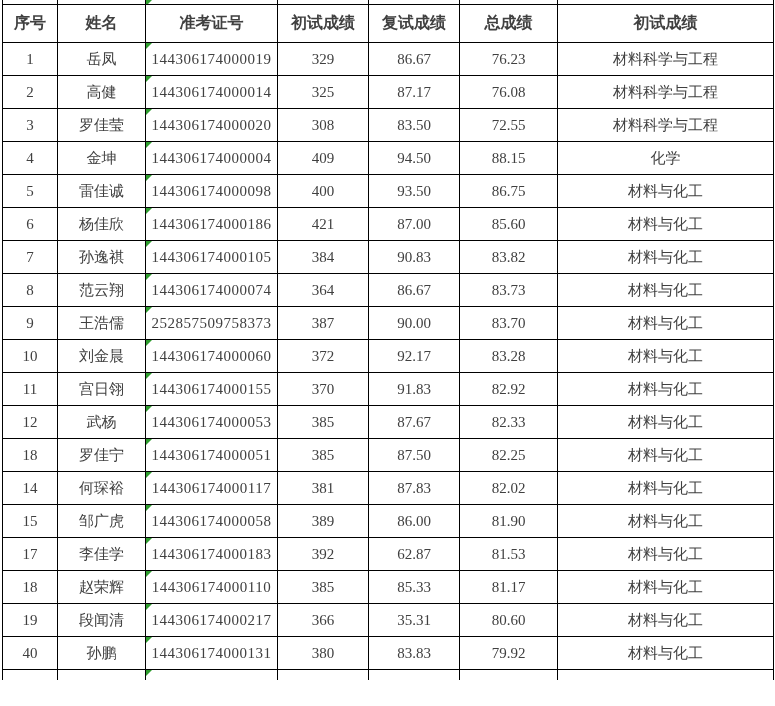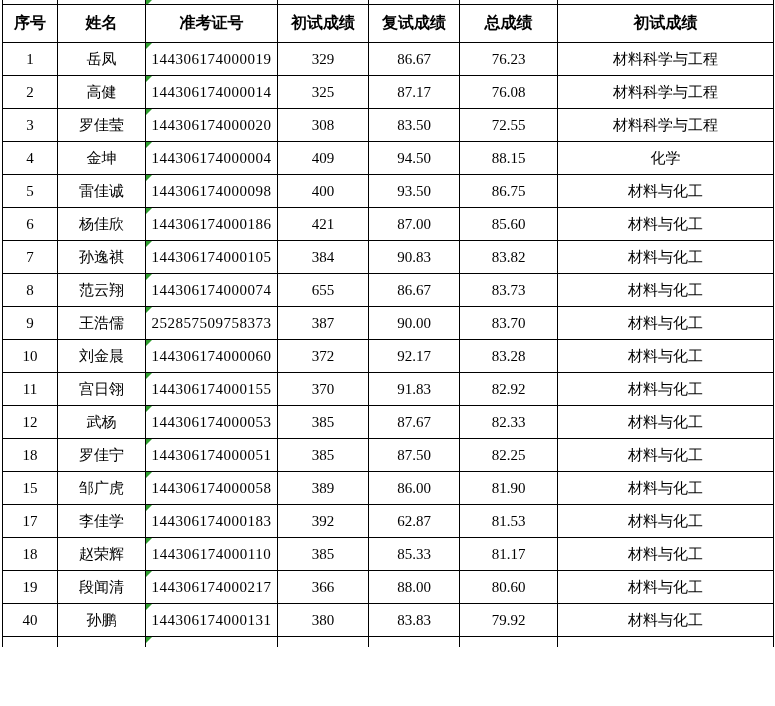--- a/index.html
+++ b/index.html
@@ -1,19 +1,19 @@
 <!DOCTYPE html>
 <html style="--indicator-green: #2e9d2e;"><head>
 <meta charset="utf-8">
 <style>
   html, body { margin: 0; padding: 0; background: #ffffff; }
   .page {
     width: 775px; height: 706px; overflow: hidden; background: #ffffff;
     box-sizing: border-box; padding-left: 2px; position: relative;
-    font-family: "Liberation Serif", "DejaVu Serif", serif; color: #000000;
+    font-family: "Liberation Serif", "DejaVu Serif", serif; color: #404040;
   }
   table.sheet {
     border-collapse: collapse; table-layout: fixed; width: 771px;
   }
   .sheet td, .sheet th {
     border: 1px solid #000; text-align: center; vertical-align: middle;
     padding: 0; overflow: hidden; white-space: nowrap; position: relative;
     background: #ffffff;
   }
   tr.sliver-top td { border-top: none; height: 4px; }
@@ -124,21 +124,21 @@
     <td class="c-exam"><span class="tri"></span><span>144306174000105</span></td>
     <td class="c-init">384</td>
     <td class="c-retest">90.83</td>
     <td class="c-total">83.82</td>
     <td class="c-major">材料与化工</td>
   </tr>
         <tr class="data-row">
     <td class="c-no">8</td>
     <td class="c-name">范云翔</td>
     <td class="c-exam"><span class="tri"></span><span>144306174000074</span></td>
-    <td class="c-init">655</td>
+    <td class="c-init">364</td>
     <td class="c-retest">86.67</td>
     <td class="c-total">83.73</td>
     <td class="c-major">材料与化工</td>
   </tr>
         <tr class="data-row">
     <td class="c-no">9</td>
     <td class="c-name">王浩儒</td>
     <td class="c-exam"><span class="tri"></span><span>252857509758373</span></td>
     <td class="c-init">387</td>
     <td class="c-retest">90.00</td>
@@ -175,20 +175,29 @@
         <tr class="data-row">
     <td class="c-no">18</td>
     <td class="c-name">罗佳宁</td>
     <td class="c-exam"><span class="tri"></span><span>144306174000051</span></td>
     <td class="c-init">385</td>
     <td class="c-retest">87.50</td>
     <td class="c-total">82.25</td>
     <td class="c-major">材料与化工</td>
   </tr>
         <tr class="data-row">
+    <td class="c-no">14</td>
+    <td class="c-name">何琛裕</td>
+    <td class="c-exam"><span class="tri"></span><span>144306174000117</span></td>
+    <td class="c-init">381</td>
+    <td class="c-retest">87.83</td>
+    <td class="c-total">82.02</td>
+    <td class="c-major">材料与化工</td>
+  </tr>
+        <tr class="data-row">
     <td class="c-no">15</td>
     <td class="c-name">邹广虎</td>
     <td class="c-exam"><span class="tri"></span><span>144306174000058</span></td>
     <td class="c-init">389</td>
     <td class="c-retest">86.00</td>
     <td class="c-total">81.90</td>
     <td class="c-major">材料与化工</td>
   </tr>
         <tr class="data-row">
     <td class="c-no">17</td>
@@ -206,21 +215,21 @@
     <td class="c-init">385</td>
     <td class="c-retest">85.33</td>
     <td class="c-total">81.17</td>
     <td class="c-major">材料与化工</td>
   </tr>
         <tr class="data-row">
     <td class="c-no">19</td>
     <td class="c-name">段闻清</td>
     <td class="c-exam"><span class="tri"></span><span>144306174000217</span></td>
     <td class="c-init">366</td>
-    <td class="c-retest">88.00</td>
+    <td class="c-retest">35.31</td>
     <td class="c-total">80.60</td>
     <td class="c-major">材料与化工</td>
   </tr>
         <tr class="data-row">
     <td class="c-no">40</td>
     <td class="c-name">孙鹏</td>
     <td class="c-exam"><span class="tri"></span><span>144306174000131</span></td>
     <td class="c-init">380</td>
     <td class="c-retest">83.83</td>
     <td class="c-total">79.92</td>

